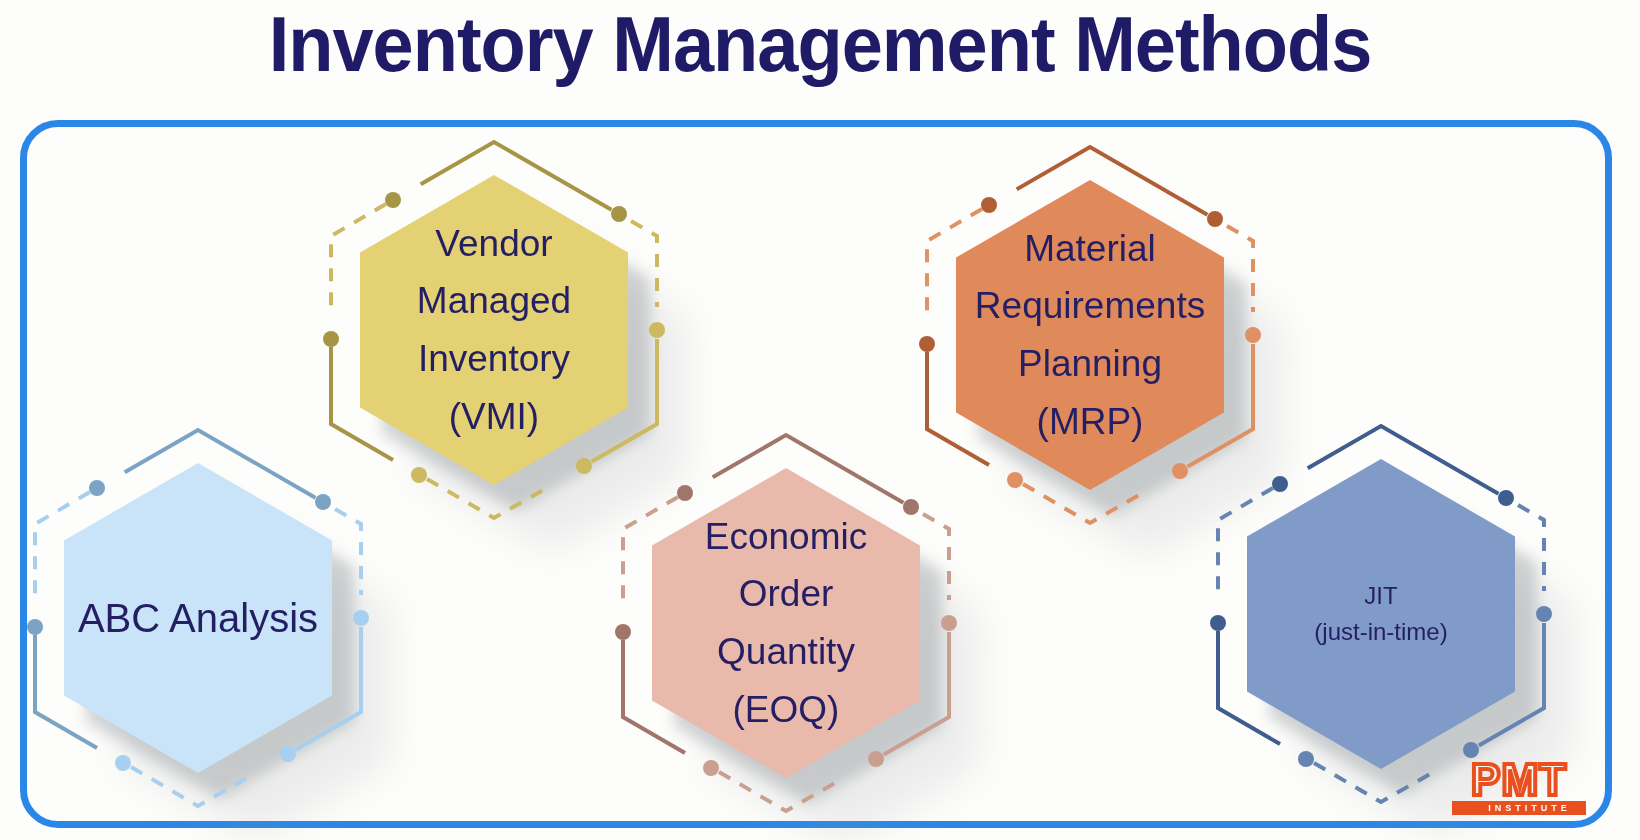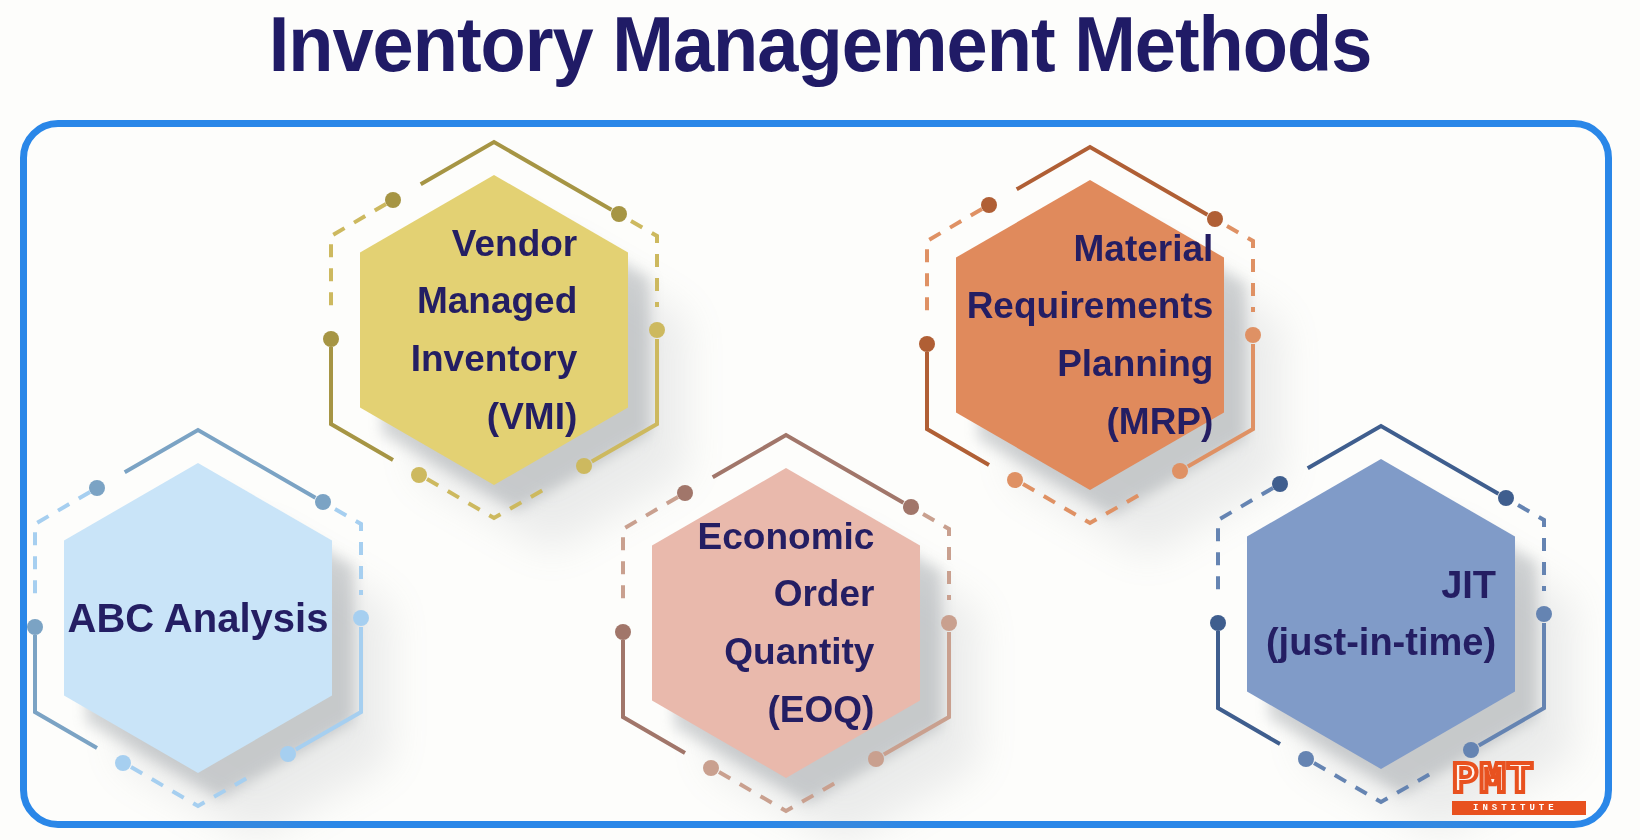--- a/index.html
+++ b/index.html
@@ -31,35 +31,35 @@
     background:transparent;
     z-index:1;
   }
   .hexwrap{
     position:absolute;width:400px;height:430px;z-index:2;
   }
   .hexsvg{position:absolute;left:0;top:0;width:400px;height:430px;overflow:visible;}
   .hexlabel{
     position:absolute;inset:0;
     display:flex;align-items:center;justify-content:center;
-    text-align:right;white-space:pre-line;
-    font-size:37px;line-height:1.56;font-weight:700;
+    text-align:center;white-space:pre-line;
+    font-size:37px;line-height:1.56;font-weight:400;
     color:var(--hex-text);
     z-index:3;
   }
   .pos-0{left:294px;top:115px;}
   .pos-1{left:890px;top:120px;}
   .pos-2{left:-2px;top:403px;}
   .pos-2 .hexlabel{font-size:40px;}
   .pos-3{left:586px;top:408px;}
   .pos-4{left:1181px;top:399px;}
-  .pos-4 .hexlabel{font-size:38px;line-height:1.5;}
+  .pos-4 .hexlabel{font-size:24px;line-height:1.5;}
   .logo{
     position:absolute;left:1452px;top:762px;width:134px;z-index:5;
-    font-family:Liberation Mono, monospace;
+    text-align:center;
   }
   .logo-brand{
     font-size:44px;font-weight:800;line-height:0.82;
     letter-spacing:1px;
     color:#fef5ef;
     -webkit-text-stroke:4px var(--logo-color);
     text-stroke:4px var(--logo-color);
   }
   .logo-bar{
     margin-top:3px;

